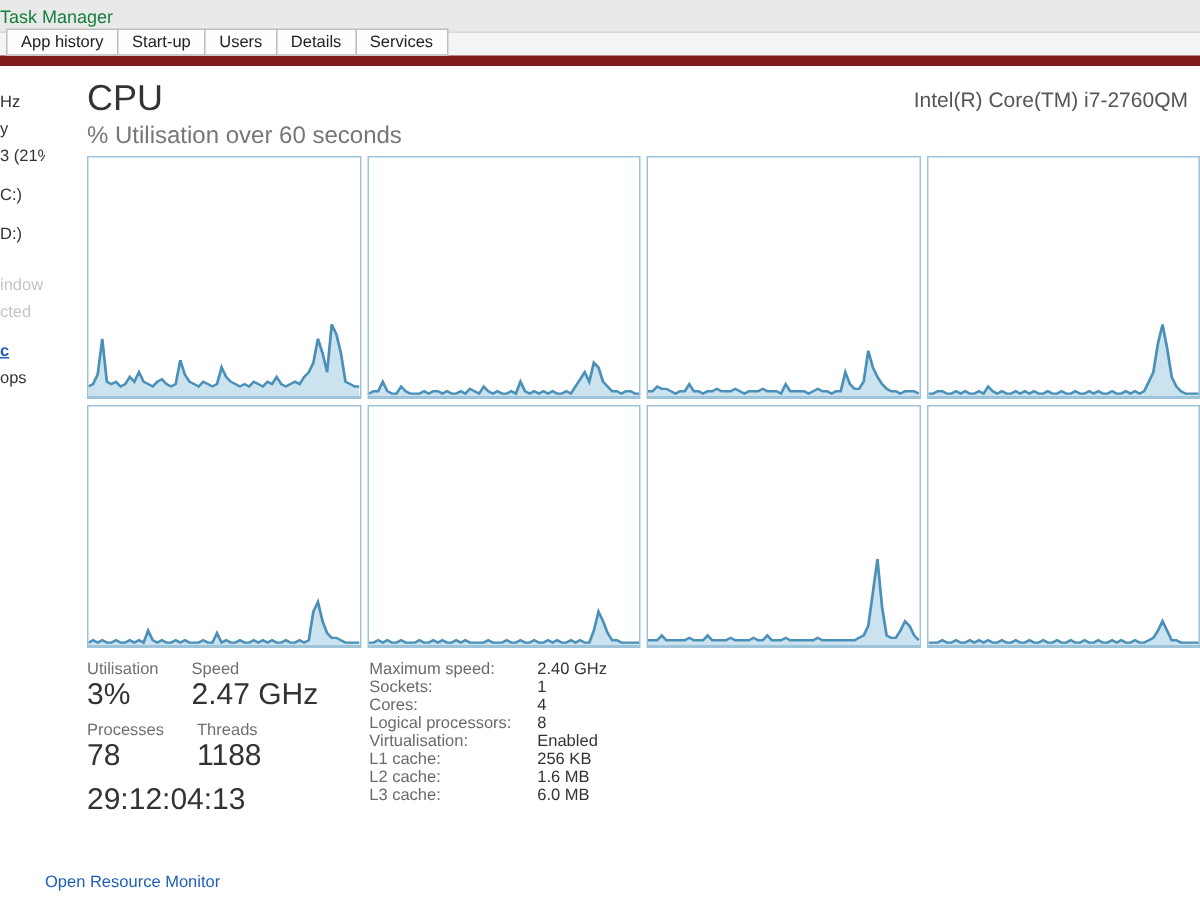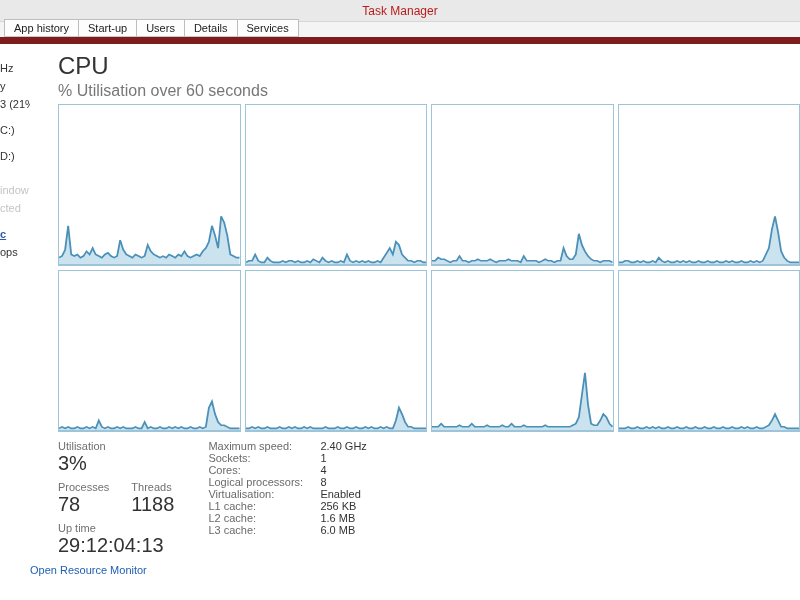--- a/index.html
+++ b/index.html
@@ -3,22 +3,22 @@
 <meta charset="utf-8">
 <style>
   * { box-sizing: border-box; margin: 0; padding: 0; }
   html, body {
     width: 800px; height: 600px; overflow: hidden;
     font-family: "Segoe UI", Tahoma, sans-serif;
     font-size: 12px; background: #ffffff; color: #202020;
   }
   
   .titlebar {
-    height: 22px; line-height: 22px; text-align: center;
-    font-size: 12px; color: #b91c1c; background: #e9e9e9;
+    height: 22px; line-height: 22px; 
+    font-size: 12px; color: #15803d; background: #e9e9e9;
     border-bottom: 1px solid #d6d6d6;
   }
   
   .tabstrip {
     height: 22px; background: #f4f4f4; border-bottom: 7px solid #7f1d1d;
     display: flex; align-items: flex-end; padding-left: 4px;
   }
   .tab {
     padding: 2px 9px; font-size: 11px; color: #222;
     background: #fdfdfd; border: 1px solid #bdbdbd; border-bottom: 1px solid #c9c9c9;
@@ -64,21 +64,21 @@
   .val { font-size:20px; color:#333; line-height:1.15; }
   .row { display:flex; gap:22px; }
   .row .group { display:flex; flex-direction:column;}
   .mt6 { margin-top:6px; }
   
   .spec { font-size:11px; color:#555; }
   .spec-row { display:flex; }
   .spec-k { width: 112px; color:#6a6a6a; }
   .spec-v { color:#333; }
   
-  .rmon { position:absolute; left:0; bottom:24px; font-size:11px; color:#1e5fb3; cursor:pointer; padding-left:0;}
+  .rmon { position:absolute; left:0; bottom:6px; font-size:11px; color:#1e5fb3; cursor:pointer; padding-left:0;}
 </style>
 </head>
 <body>
 
 <div class="titlebar">Task Manager</div>
 
 <div class="tabstrip">
   <div class="tab">App history</div>
   <div class="tab">Start-up</div>
   <div class="tab">Users</div>
@@ -104,20 +104,21 @@
     <div class="side-item side-link side-dot">c</div>
     <div class="side-item">ops</div>
   </div>
 
   <div class="main">
     <div class="hdr">
       <div>
         <div class="cpu-title">CPU</div>
         <div class="subcap">% Utilisation over 60 seconds</div>
       </div>
+      <div class="cpu-name">Intel(R) Core(TM) i7-2760QM</div>
     </div>
 
     <div class="cores" id="cores">
       <div class="core">
           <svg viewBox="0 0 100 100" preserveAspectRatio="none">
             <path d="M0.00,96.00 L1.69,95.00 L3.39,91.00 L5.08,76.00 L6.78,94.00 L8.47,95.00 L10.17,94.00 L11.86,96.00 L13.56,95.00 L15.25,92.00 L16.95,94.00 L18.64,90.00 L20.34,94.00 L22.03,95.00 L23.73,96.00 L25.42,94.00 L27.12,93.00 L28.81,95.00 L30.51,96.00 L32.20,95.00 L33.90,85.00 L35.59,91.00 L37.29,94.00 L38.98,95.00 L40.68,96.00 L42.37,94.00 L44.07,95.00 L45.76,96.00 L47.46,95.00 L49.15,88.00 L50.85,92.00 L52.54,94.00 L54.24,95.00 L55.93,96.00 L57.63,95.00 L59.32,96.00 L61.02,94.00 L62.71,95.00 L64.41,96.00 L66.10,94.00 L67.80,95.00 L69.49,92.00 L71.19,95.00 L72.88,96.00 L74.58,95.00 L76.27,94.00 L77.97,95.00 L79.66,92.00 L81.36,90.00 L83.05,86.00 L84.75,76.00 L86.44,82.00 L88.14,90.00 L89.83,70.00 L91.53,74.00 L93.22,82.00 L94.92,94.00 L96.61,95.00 L98.31,96.00 L100.00,96.00 L100,100 L0,100 Z" class="core-fill"></path>
             <path d="M0.00,96.00 L1.69,95.00 L3.39,91.00 L5.08,76.00 L6.78,94.00 L8.47,95.00 L10.17,94.00 L11.86,96.00 L13.56,95.00 L15.25,92.00 L16.95,94.00 L18.64,90.00 L20.34,94.00 L22.03,95.00 L23.73,96.00 L25.42,94.00 L27.12,93.00 L28.81,95.00 L30.51,96.00 L32.20,95.00 L33.90,85.00 L35.59,91.00 L37.29,94.00 L38.98,95.00 L40.68,96.00 L42.37,94.00 L44.07,95.00 L45.76,96.00 L47.46,95.00 L49.15,88.00 L50.85,92.00 L52.54,94.00 L54.24,95.00 L55.93,96.00 L57.63,95.00 L59.32,96.00 L61.02,94.00 L62.71,95.00 L64.41,96.00 L66.10,94.00 L67.80,95.00 L69.49,92.00 L71.19,95.00 L72.88,96.00 L74.58,95.00 L76.27,94.00 L77.97,95.00 L79.66,92.00 L81.36,90.00 L83.05,86.00 L84.75,76.00 L86.44,82.00 L88.14,90.00 L89.83,70.00 L91.53,74.00 L93.22,82.00 L94.92,94.00 L96.61,95.00 L98.31,96.00 L100.00,96.00" class="core-line"></path>
           </svg>
         </div>
       <div class="core">
@@ -164,33 +165,36 @@
         </div>
     </div>
 
     <div class="stats">
       <div class="col">
         <div class="row">
           <div class="group">
             <span class="lbl">Utilisation</span>
             <span class="val">3%</span>
           </div>
+          <div class="group">
+            <span class="lbl">Speed</span>
+            <span class="val">2.47 GHz</span>
+          </div>
         </div>
         <div class="row mt6">
           <div class="group">
             <span class="lbl">Processes</span>
             <span class="val">78</span>
           </div>
           <div class="group">
             <span class="lbl">Threads</span>
             <span class="val">1188</span>
           </div>
         </div>
         <div class="mt6">
-          <div class="lbl">Up time</div>
           <div class="val">29:12:04:13</div>
         </div>
       </div>
 
       <div class="spec" id="spec">
           <div class="spec-row">
             <span class="spec-k">Maximum speed:</span>
             <span class="spec-v">2.40 GHz</span>
           </div>
           <div class="spec-row">

